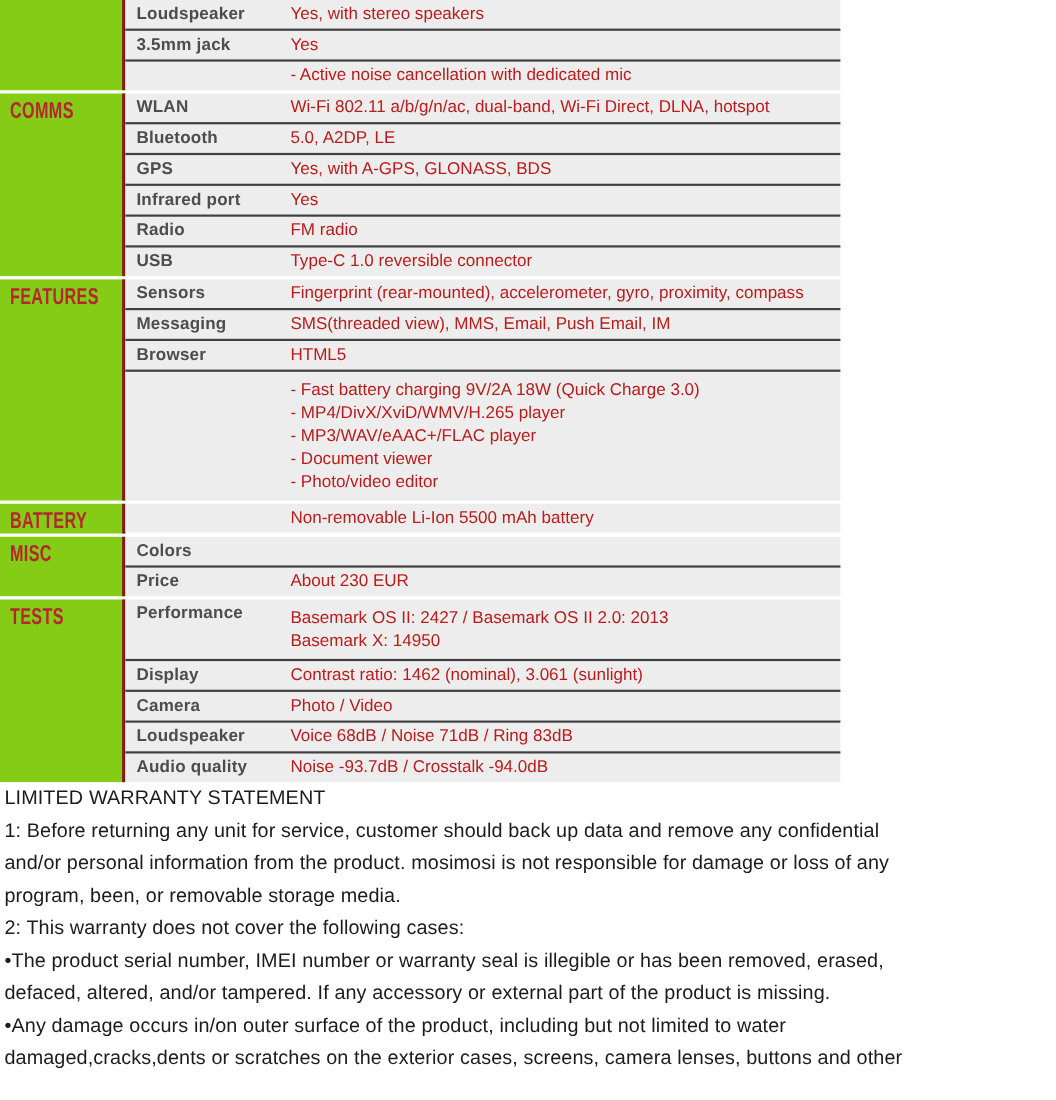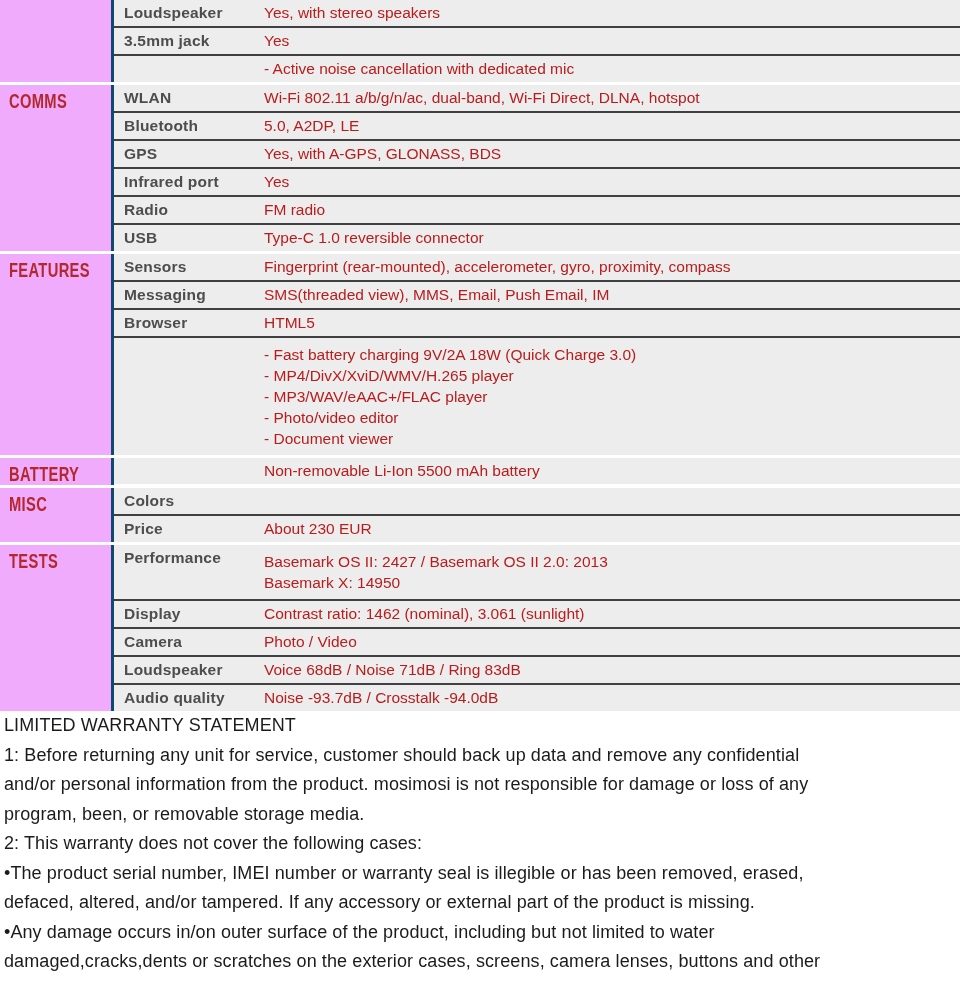--- a/index.html
+++ b/index.html
@@ -7,29 +7,29 @@
     padding: 0;
     background: #ffffff;
     font-family: "Liberation Sans", sans-serif;
   }
   body {
     width: 960px;
     height: 1000px;
     overflow: hidden;
   }
   
-  #spec-table { width: 960px; }
+  #spec-table { width: 764px; }
   .section { display: flex; }
   .section + .section { border-top: 3px solid #ffffff; }
   .section-cat {
     width: 114px;
     min-width: 114px;
     box-sizing: border-box;
-    background: #f0abfc;
-    border-right: 3px solid #0c4a6e;
+    background: #84cc16;
+    border-right: 3px solid #7f1d1d;
     padding: 5px 0 0 9px;
   }
   .cat-label {
     display: inline-block;
     color: #b4282d;
     font-weight: bold;
     font-size: 21px;
     line-height: 21px;
     letter-spacing: 0.5px;
     white-space: nowrap;
@@ -134,22 +134,22 @@
           <div class="spec-row">
             <div class="row-label">Browser</div>
             <div class="row-value">HTML5</div>
           </div>
           <div class="spec-row multi">
             <div class="row-label"></div>
             <div class="row-value">
               <div class="value-line">- Fast battery charging 9V/2A 18W (Quick Charge 3.0)</div>
               <div class="value-line">- MP4/DivX/XviD/WMV/H.265 player</div>
               <div class="value-line">- MP3/WAV/eAAC+/FLAC player</div>
+              <div class="value-line">- Document viewer</div>
               <div class="value-line">- Photo/video editor</div>
-              <div class="value-line">- Document viewer</div>
             </div>
           </div>
         </div>
       </div>
       <div class="section">
         <div class="section-cat"><span class="cat-label">BATTERY</span></div>
         <div class="section-rows">
           <div class="spec-row">
             <div class="row-label"></div>
             <div class="row-value">Non-removable Li-Ion 5500 mAh battery</div>

